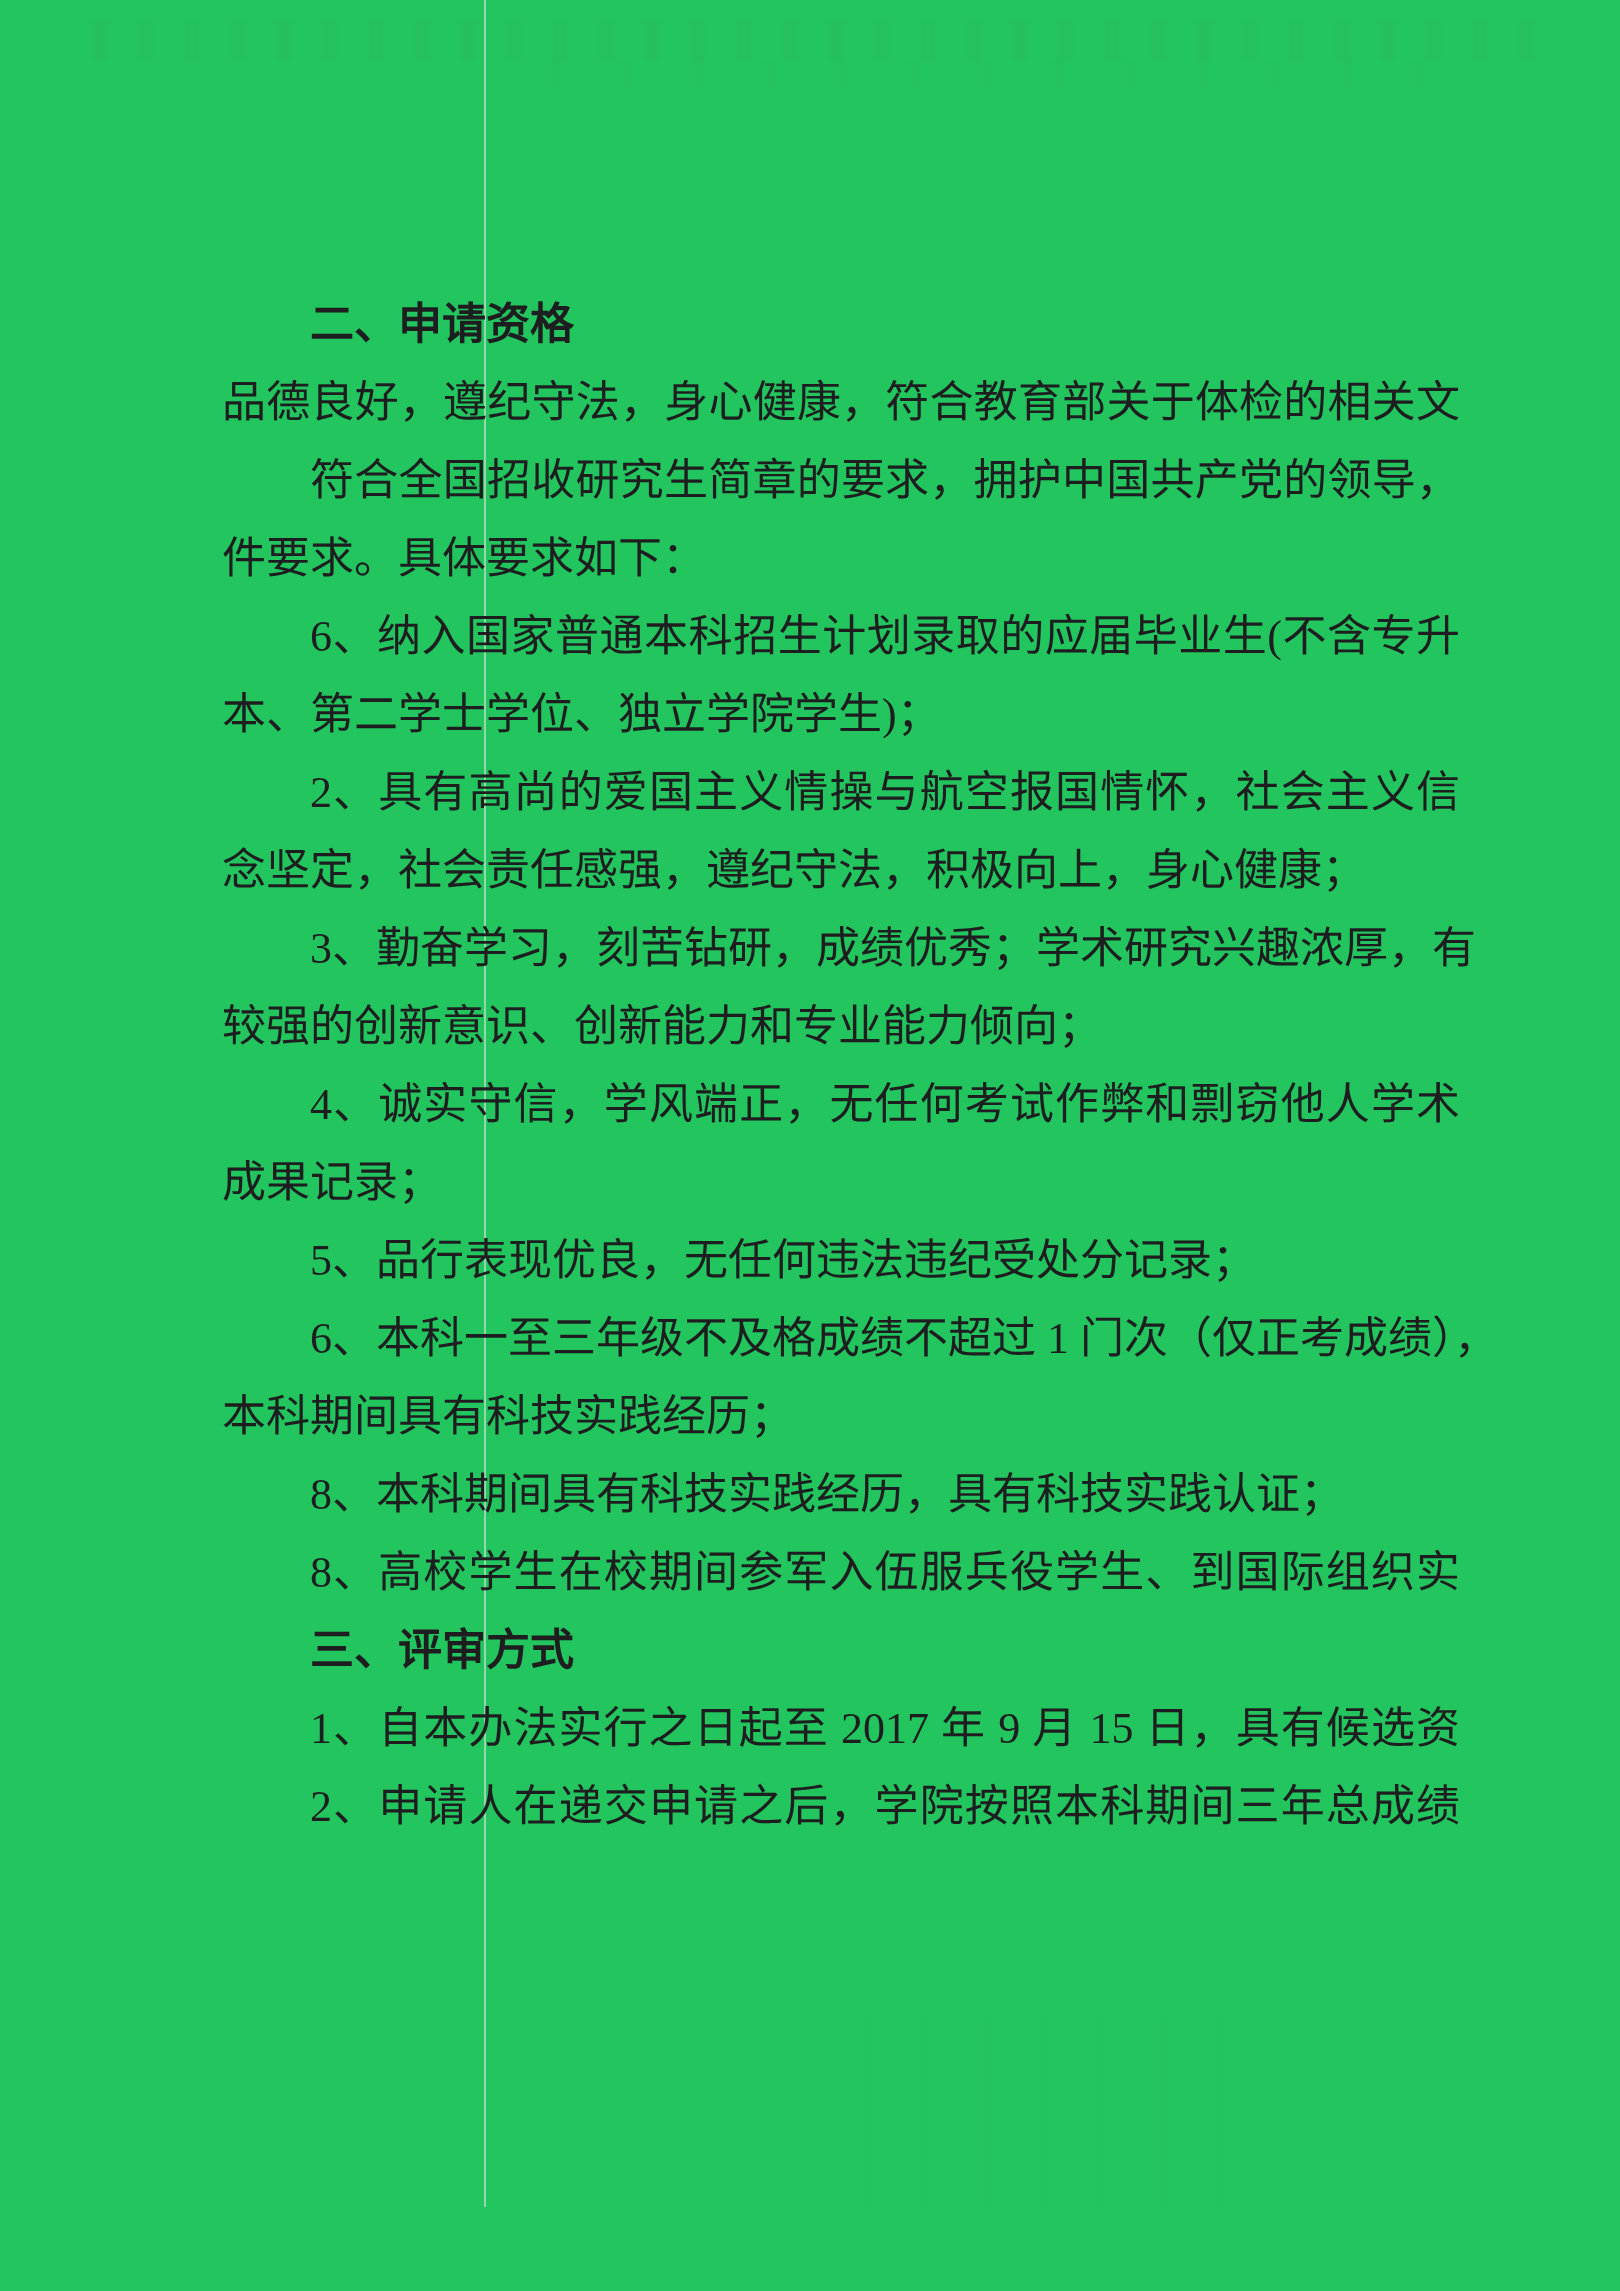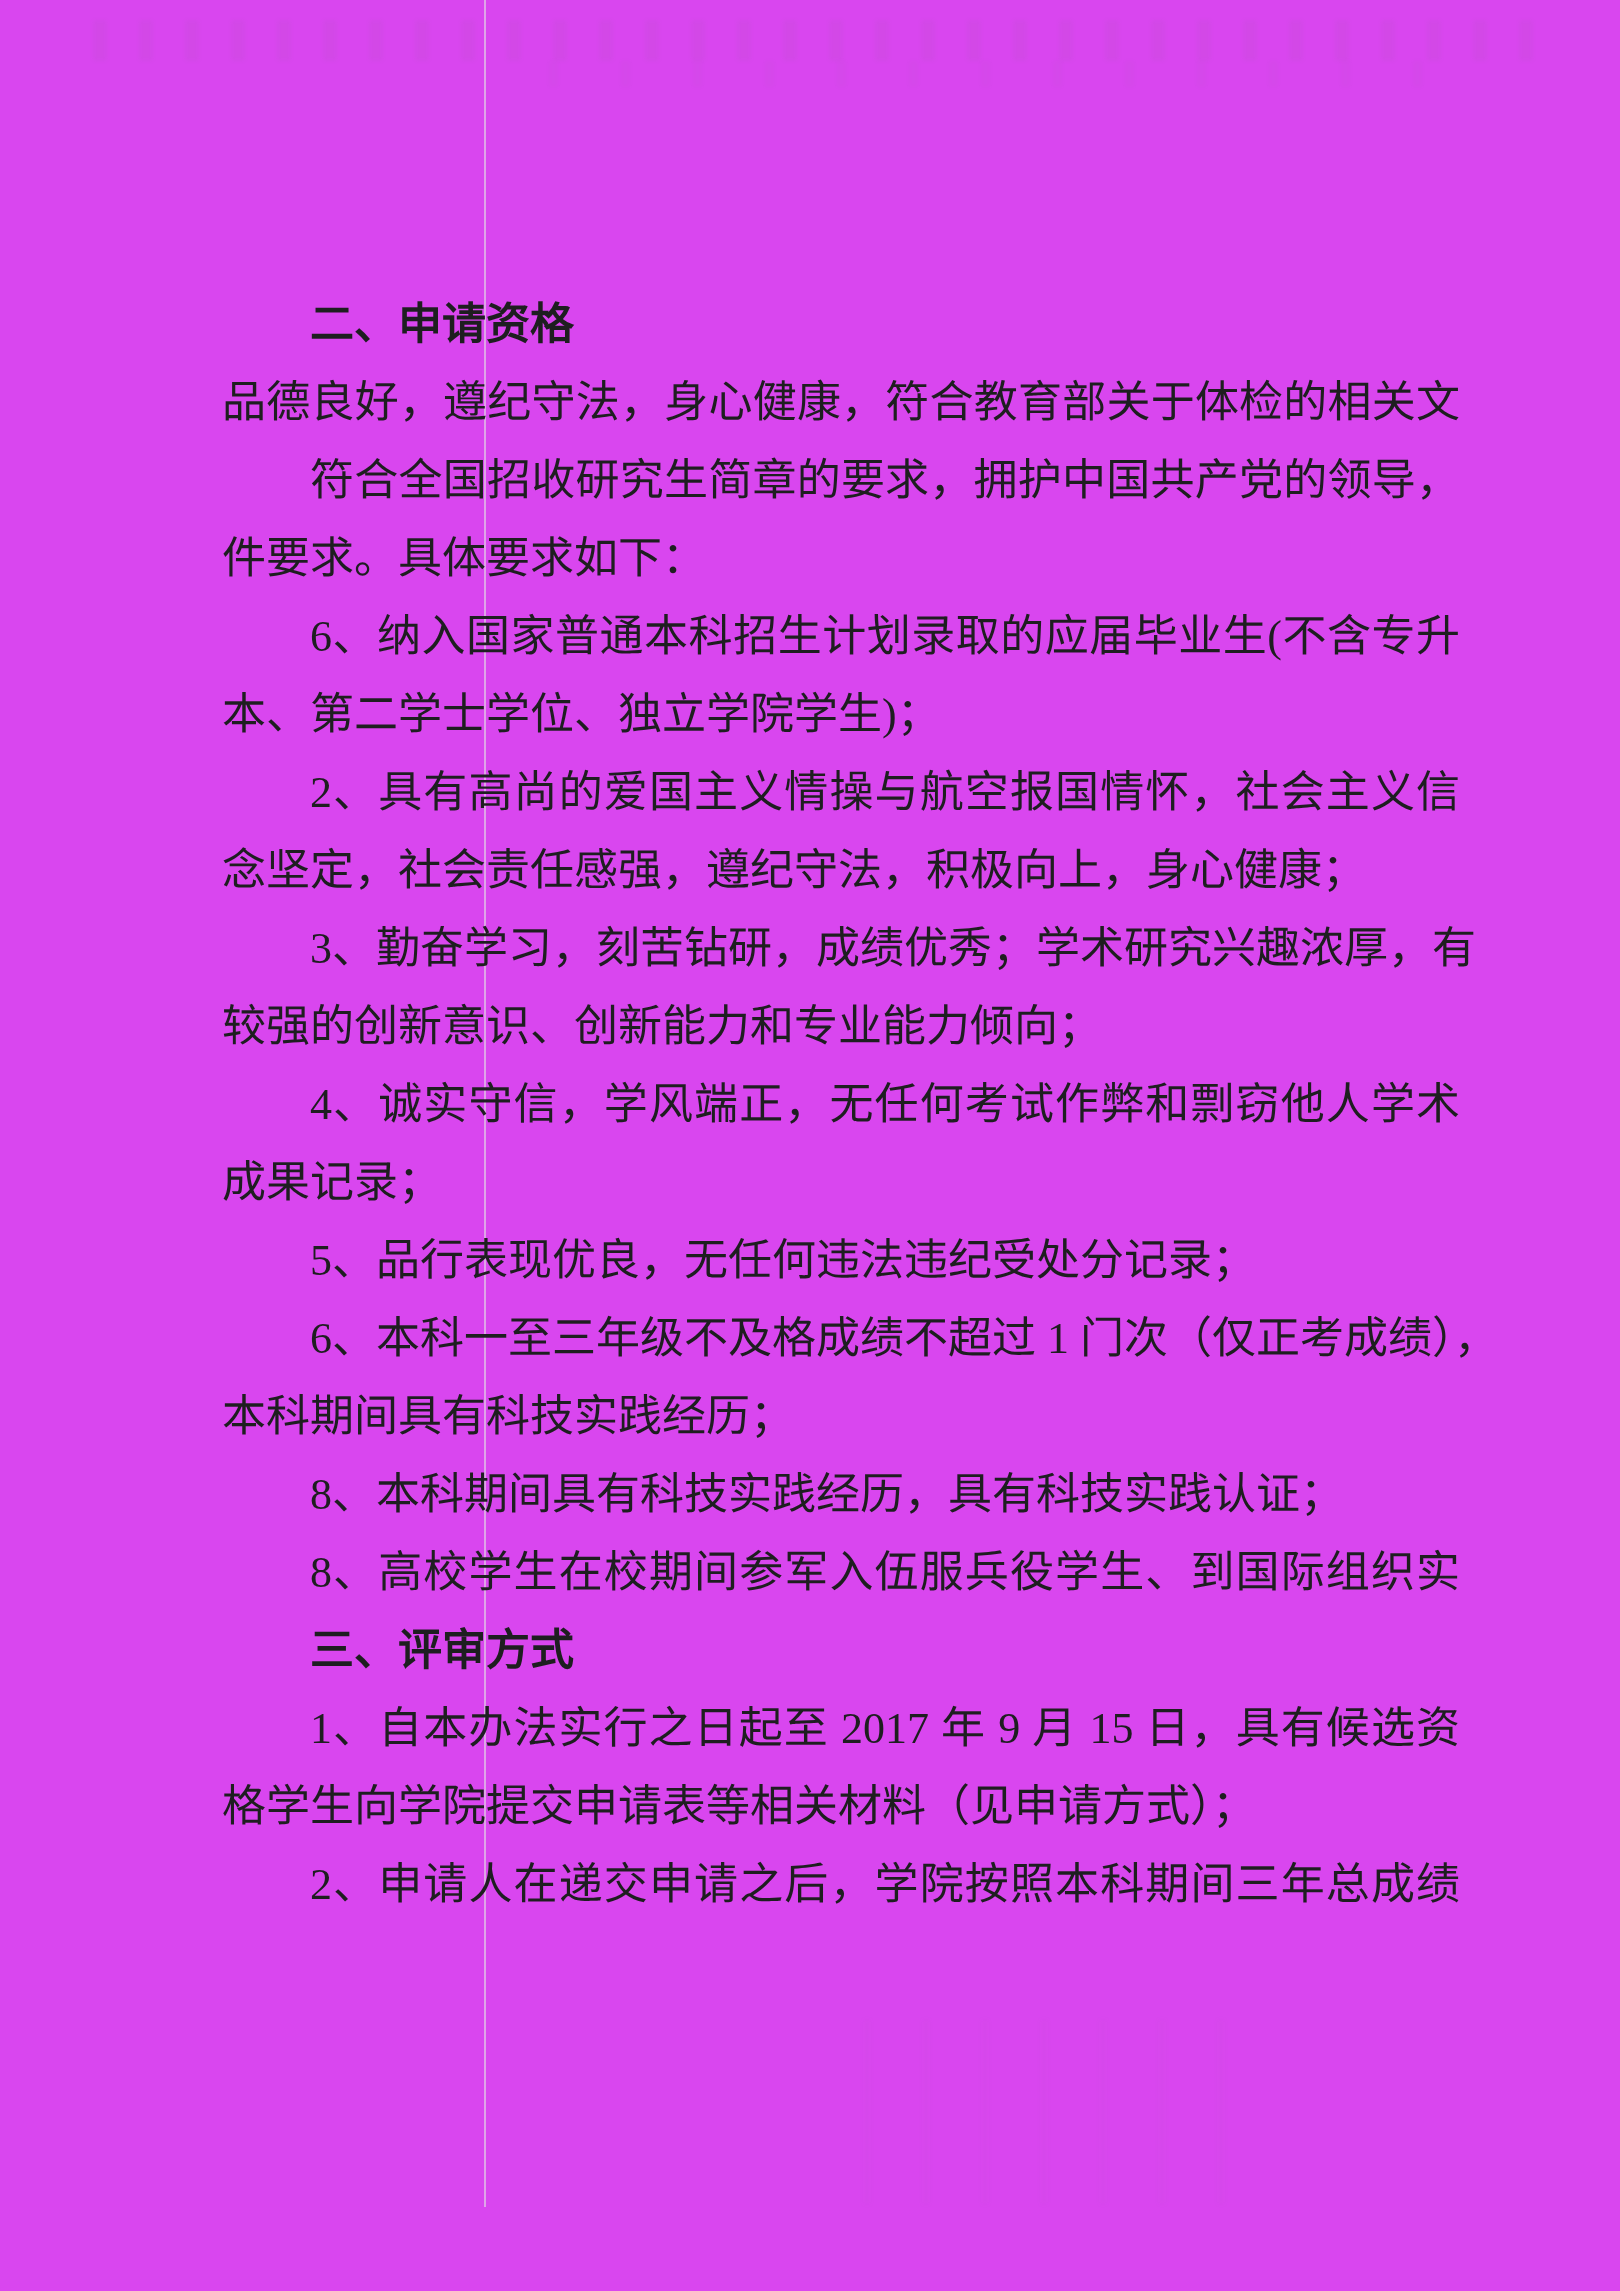--- a/index.html
+++ b/index.html
@@ -4,21 +4,21 @@
 <style>
   html, body {
     margin: 0;
     padding: 0;
     background: #ffffff;
   }
   .page {
     position: relative;
     width: 1620px;
     height: 2292px;
-    background: #d946ef;
+    background: #22c55e;
     overflow: hidden;
     font-family: "Liberation Serif", "DejaVu Serif", serif;
   }
   
   .smudge-top {
     position: absolute;
     left: 93px;
     top: 19.6px;
     width: 1441px;
     height: 41px;
@@ -115,18 +115,17 @@
     <div class="line">较强的创新意识、创新能力和专业能力倾向；</div>
     <div class="line indent full">4、诚实守信，学风端正，无任何考试作弊和剽窃他人学术</div>
     <div class="line">成果记录；</div>
     <div class="line indent">5、品行表现优良，无任何违法违纪受处分记录；</div>
     <div class="line indent full">6、本科一至三年级不及格成绩不超过 1 门次（仅正考成绩），</div>
     <div class="line">本科期间具有科技实践经历；</div>
     <div class="line indent">8、本科期间具有科技实践经历，具有科技实践认证；</div>
     <div class="line indent full">8、高校学生在校期间参军入伍服兵役学生、到国际组织实</div>
     <div class="line heading indent">三、评审方式</div>
     <div class="line indent full">1、自本办法实行之日起至 2017 年 9 月 15 日，具有候选资</div>
-    <div class="line">格学生向学院提交申请表等相关材料（见申请方式）；</div>
     <div class="line indent full">2、申请人在递交申请之后，学院按照本科期间三年总成绩</div>
   </div>
 
 </div>
 
 
 </body></html>

